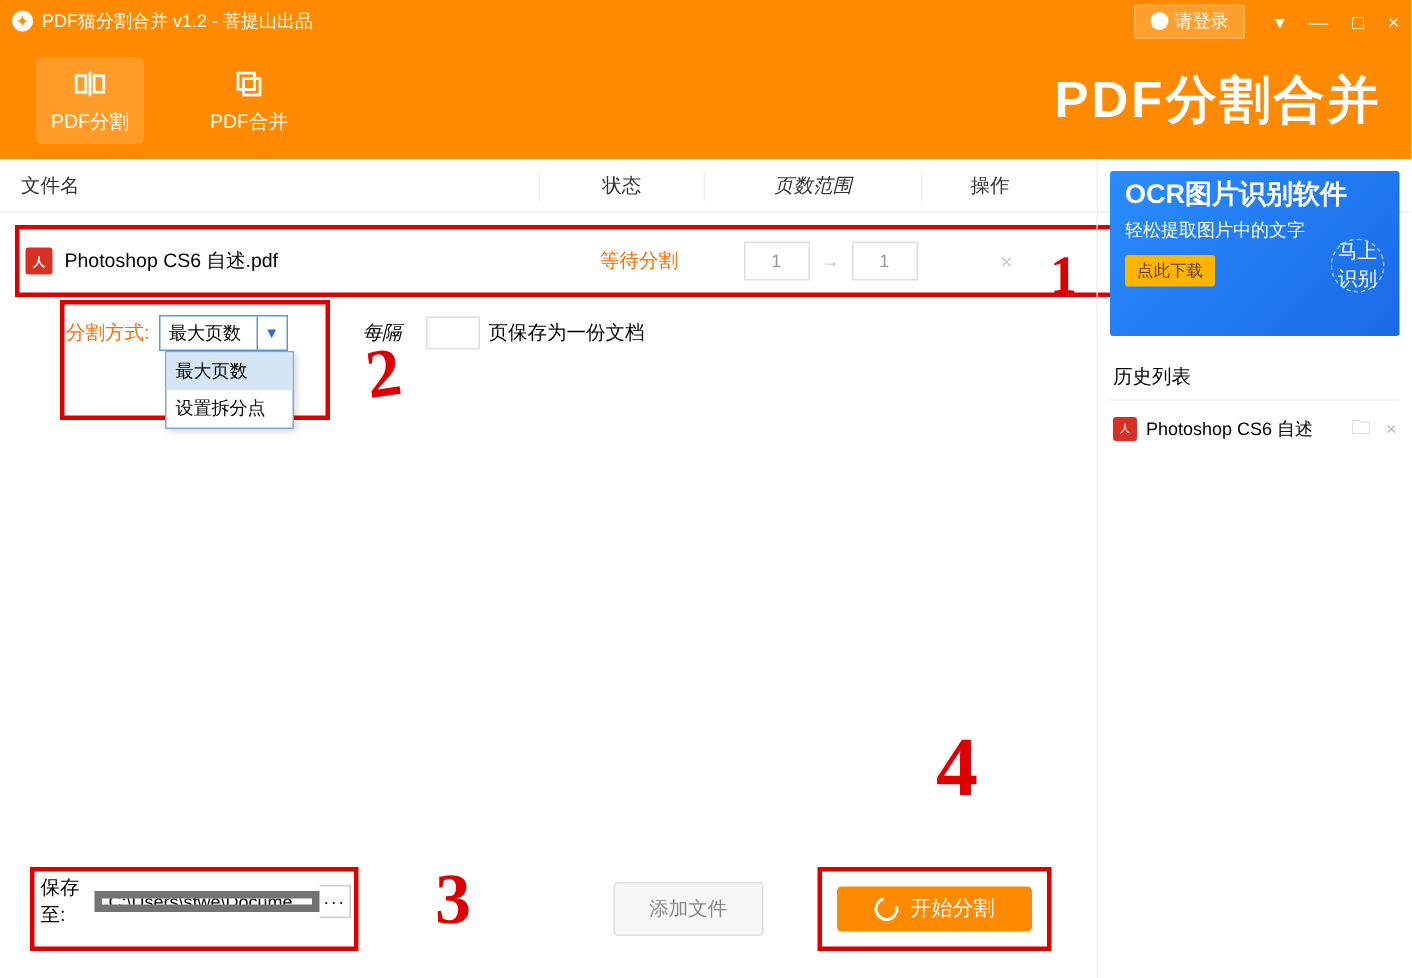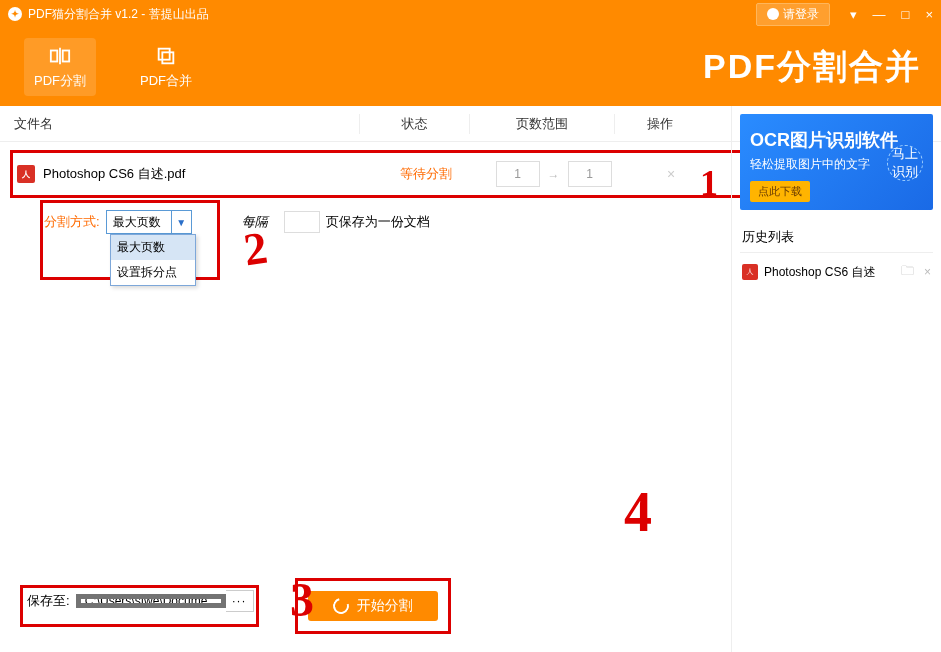--- a/index.html
+++ b/index.html
@@ -20,21 +20,21 @@
 .tab { display: flex; flex-direction: column; align-items: center; color: #fff; font-size: 13px; cursor:pointer; padding: 6px 10px; }
 .tab.active { background: rgba(255,255,255,0.15); border-radius: 4px; }
 .tab .tab-icon { width: 24px; height: 24px; margin-bottom: 4px; display:flex;align-items:center;justify-content:center; }
 .brand { position: absolute; right: 20px; color: #fff; font-size: 34px; font-weight: bold; letter-spacing: 2px; }
 
 
 .col-headers { height: 36px; border-bottom: 1px solid #eee; display: flex; align-items: center; padding: 0 12px; font-size: 13px; color: #333; }
 .col-headers > div { border-right: 1px solid #eee; height: 20px; display:flex; align-items:center; }
 .col-file { width: 348px; padding-left: 2px; }
 .col-status { width: 110px; justify-content:center; }
-.col-range { width: 145px; justify-content:center; }
+.col-range { width: 145px; justify-content:center;font-style:italic; }
 .col-action { width: 90px; justify-content:center; border-right:none !important; }
 
 
 .file-row-wrap { position: relative; margin: 8px 10px 0 10px; }
 .file-row { height: 48px; display: flex; align-items: center; font-size: 13px; padding: 0 4px; border: 3px solid #dc0000; }
 .file-row .pdf-icon { width: 18px; height: 18px; background: #d93025; color: #fff; font-size: 8px; display:flex;align-items:center;justify-content:center; border-radius:2px; margin-right: 8px; font-weight:bold; }
 .file-name { width: 328px; }
 .file-status { width: 110px; text-align:center; color: #ff6a00; }
 .file-range { width: 145px; display:flex; align-items:center; justify-content:center; gap: 8px; }
 .file-range .pg { width: 44px; height: 26px; border: 1px solid #ddd; display:flex;align-items:center;justify-content:center; color:#999; font-size:12px; background:#fff; }
@@ -64,21 +64,21 @@
 .save-label { margin-right: 6px; }
 .save-input { width: 150px; height: 14px; border:5px solid #737373; padding:0 4px; font-size:12px; }
 .save-browse { width: 28px; height: 22px; border:1px solid #ccc; border-left:none; display:flex;align-items:center;justify-content:center; cursor:pointer; font-size:12px; letter-spacing:1px; }
 .add-file-btn { width: 110px; height: 36px; border:1px solid #ddd; background:#f7f7f7; color:#888; font-size:13px; border-radius:3px; cursor:pointer; margin-left: 170px; }
 .start-btn-wrap { border:3px solid #dc0000; margin-left: 36px; padding: 10px 10px; }
 .start-btn { width: 130px; height: 30px; background:#ff8a00; color:#fff; border:none; border-radius:3px; font-size:14px; display:flex;align-items:center;justify-content:center; gap:8px; cursor:pointer; }
 .start-btn .refresh { width:16px;height:16px; border:2px solid #fff; border-radius:50%; border-top-color:transparent; transform:rotate(30deg); }
 
 
 .sidebar { position: absolute; right: 0; top: 106px; width: 210px; bottom: 0; border-left:1px solid #eee; padding: 8px 8px; }
-.promo { height: 96px; background: linear-gradient(135deg,#2a8cff,#1a6ae6); color:#fff; border-radius:2px; padding:14px 10px; position:relative; }
+.promo { height: 110px; background: linear-gradient(135deg,#2a8cff,#1a6ae6); color:#fff; border-radius:2px; padding:3px 10px; position:relative; }
 .promo-title { font-size:18px; font-weight:bold; }
 .promo-sub { font-size:12px; margin-top:4px; }
 .promo-btn { display:inline-block; background:#ffb400; color:#6a3b00; font-size:11px; padding:3px 8px; border-radius:2px; margin-top:8px; cursor:pointer; }
 .promo-badge { position:absolute; right:10px; bottom:29px; width:36px;height:36px;border:1px dashed #9fd0ff;border-radius:50%;display:flex;align-items:center;justify-content:center;font-size:13px;text-align:center; }
 .history-title { margin-top:12px; font-size:13px; padding:6px 2px; border-bottom:1px solid #eee; }
 .history-item { display:flex; align-items:center; font-size:12px; padding:8px 2px; gap:6px; }
 .history-item .pdf-icon { width:16px;height:16px;background:#d93025;color:#fff;font-size:7px;display:flex;align-items:center;justify-content:center;border-radius:2px; }
 .history-item .h-name { flex:1; }
 .history-item .h-open { color:#bbb;cursor:pointer;font-size:13px; }
 .history-item .h-del { color:#bbb;cursor:pointer;font-size:12px;margin-left:4px; }
@@ -169,20 +169,21 @@
 </div>
 
 <div class="red-box-options"></div>
 
 <div class="footer">
   <div class="save-to-wrap">
     <span class="save-label">保存至:</span>
     <input class="save-input" value="C:\Users\sfwe\Docume" style="">
     <span class="save-browse">···</span>
   </div>
+  <button class="add-file-btn">添加文件</button>
   <div class="start-btn-wrap">
     <button class="start-btn">
       <span class="refresh"></span>
       <span>开始分割</span>
     </button>
   </div>
 </div>
 
 <div class="sidebar">
   <div class="promo">

